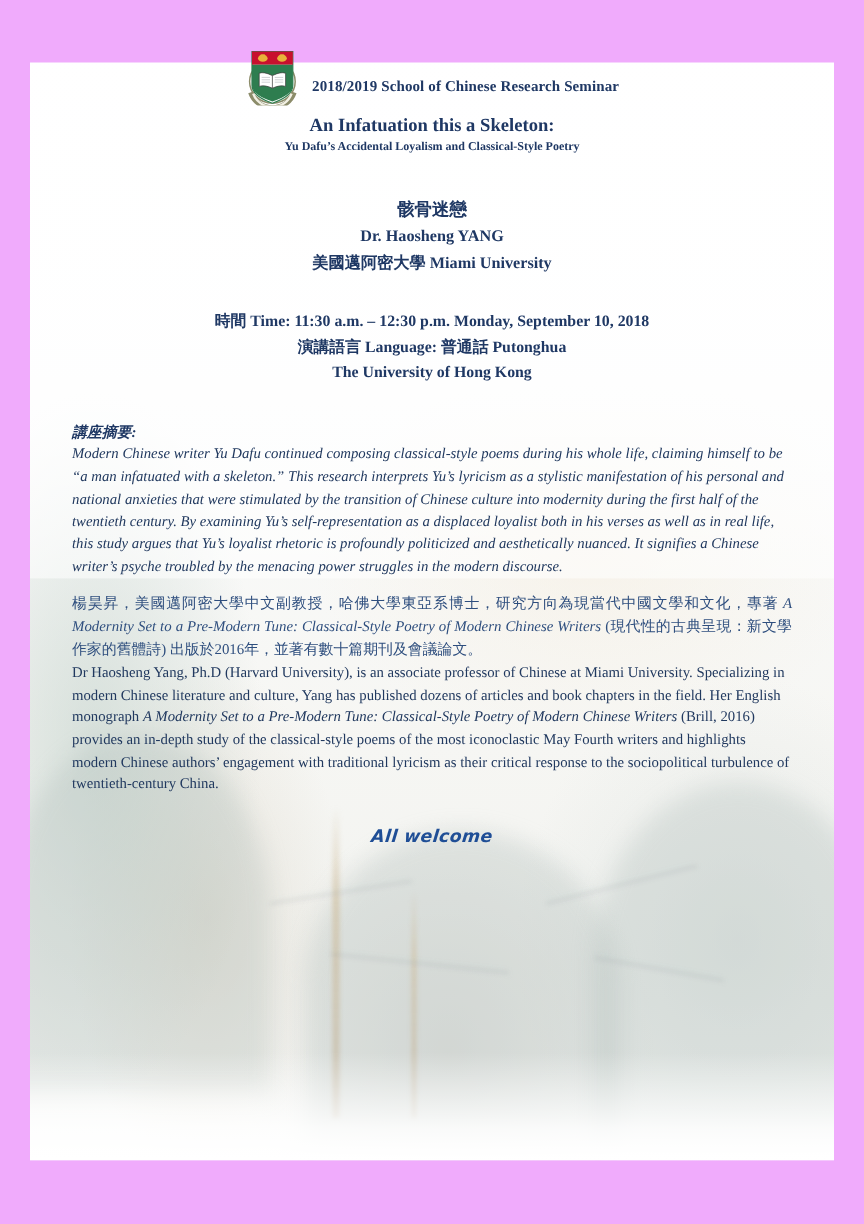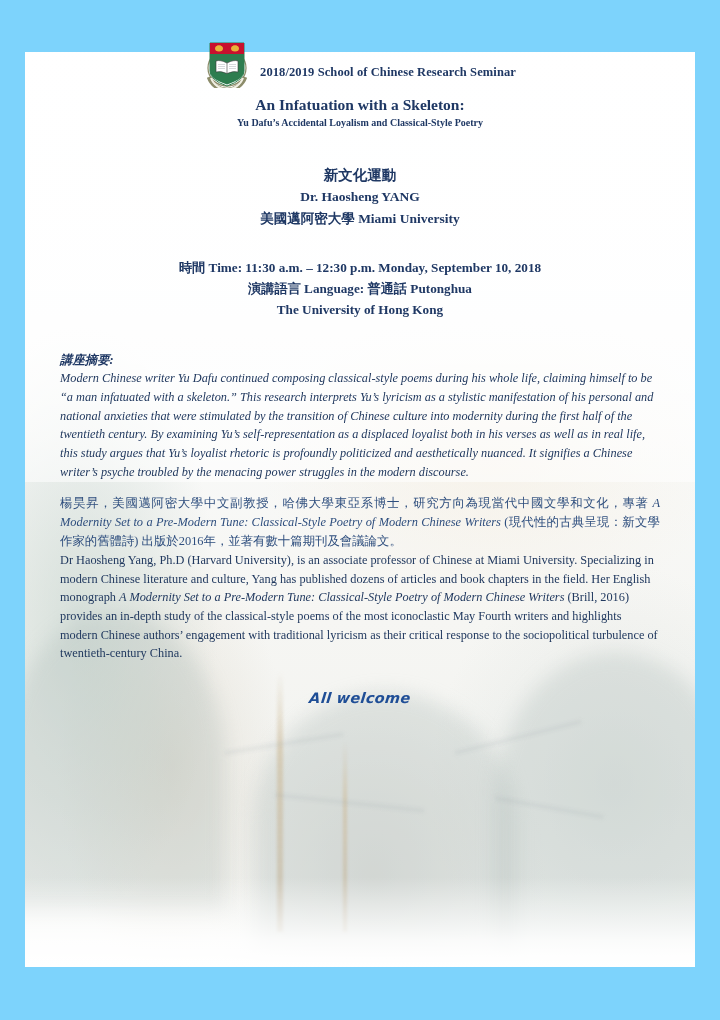--- a/index.html
+++ b/index.html
@@ -10,21 +10,21 @@
   body {
     width: 720px;
     height: 1020px;
     font-family: "Liberation Serif", "DejaVu Serif", serif;
     overflow: hidden;
   }
   .poster {
     position: relative;
     width: 720px;
     height: 1020px;
-    background: #7dd3fc;
+    background: #f0abfc;
     overflow: hidden;
   }
 
   
   .bg-art {
     position: absolute;
     left: 25px;
     top: 52px;
     width: 670px;
     height: 915px;
@@ -207,26 +207,26 @@
         <g stroke="#9AA0A6" stroke-width="0.8">
           <path d="M28 53 h14 M28 57 h14 M28 61 h14 M50 53 h14 M50 57 h14 M50 61 h14"></path>
         </g>
         <path d="M10 78 a38 38 0 0 0 72 0" fill="none" stroke="#8C8C6A" stroke-width="9"></path>
         <path d="M14 80 a34 34 0 0 0 64 0" fill="none" stroke="#F2F0E4" stroke-width="4"></path>
       </svg>
       <div class="header-title">2018/2019 School of Chinese Research Seminar</div>
     </div>
 
     <div class="title-block">
-      <div class="title-en1">An Infatuation with a Skeleton:</div>
+      <div class="title-en1">An Infatuation this a Skeleton:</div>
       <div class="title-en2">Yu Dafu’s Accidental Loyalism and Classical-Style Poetry</div>
     </div>
 
     <div class="speaker-block">
-      <div class="speaker-cn">新文化運動</div>
+      <div class="speaker-cn">骸骨迷戀</div>
       <div class="speaker-en">Dr. Haosheng YANG</div>
       <div class="speaker-aff">美國邁阿密大學 Miami University</div>
     </div>
 
     <div class="logistics">
       <div class="logi-line">時間 Time: 11:30 a.m. – 12:30 p.m. Monday, September 10, 2018</div>
       <div class="logi-line">演講語言 Language:  普通話 Putonghua</div>
       <div class="logi-line">The University of Hong Kong</div>
     </div>
 

